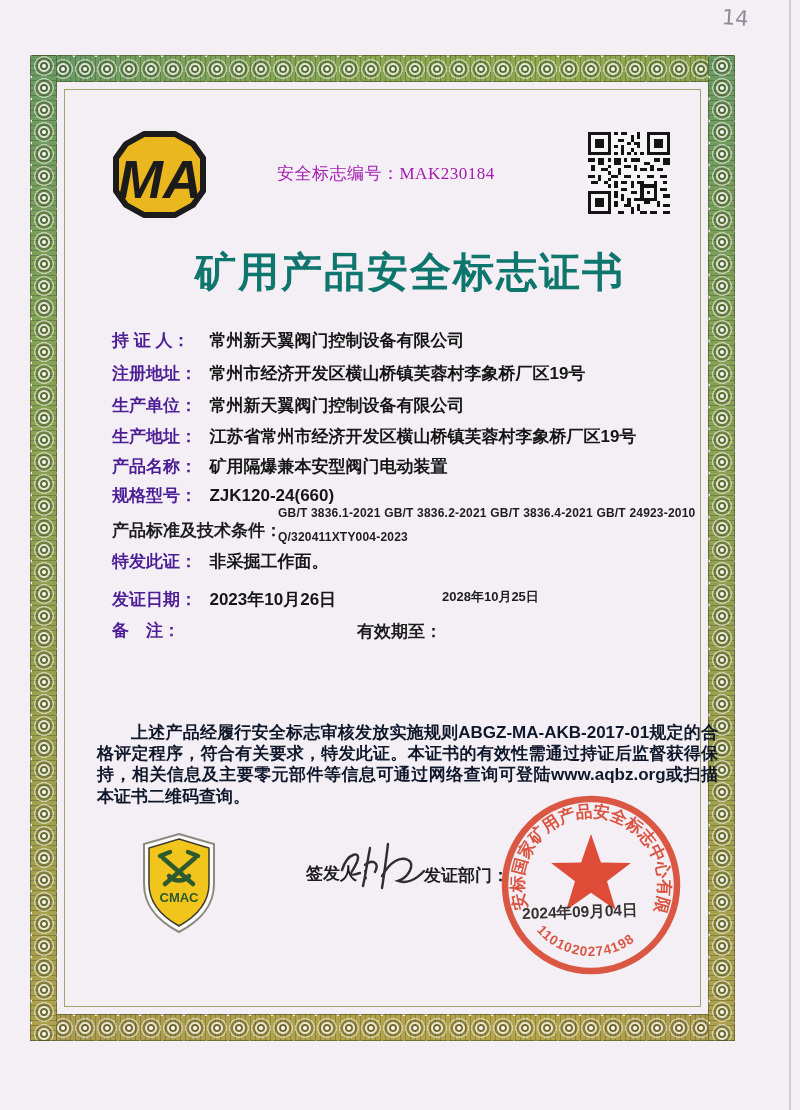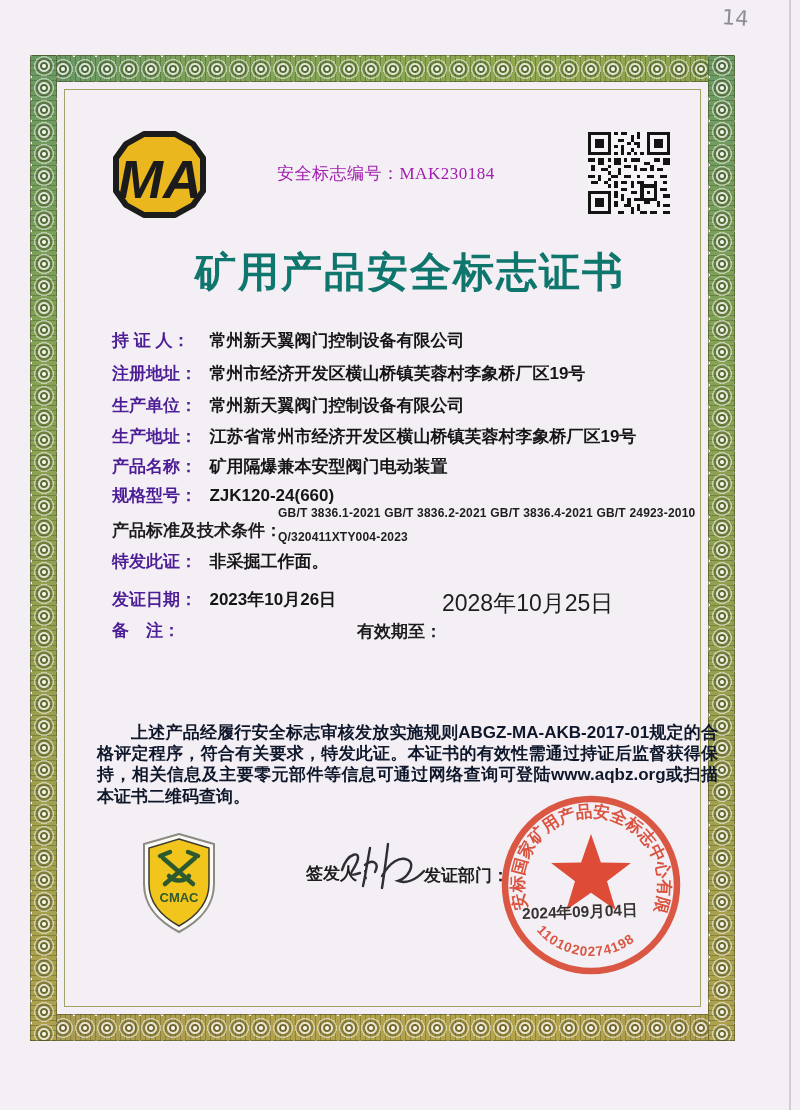--- a/index.html
+++ b/index.html
@@ -57,21 +57,21 @@
     letter-spacing:2px;color:#0f766e;}
 
   
   .row{position:absolute;left:112px;white-space:nowrap;}
   .flabel{display:inline-block;width:93px;font-size:17px;font-weight:700;color:#4c1d95;}
   .fvalue{font-size:17px;font-weight:700;color:#161616;}
   .std-label{left:112px;top:519px;font-size:17px;font-weight:700;}
   .std-value{left:278px;top:501px;width:443px;font-size:12px;font-weight:700;
     line-height:24px;white-space:normal;letter-spacing:.2px;}
   .vlabel2{position:absolute;font-size:17px;font-weight:700;}
-  .vvalue2{position:absolute;font-size:23px;font-weight:400;}
+  .vvalue2{position:absolute;font-size:13px;font-weight:700;}
 
   
   .statement{left:97px;top:722px;width:621px;font-size:17px;line-height:21.2px;
     font-weight:700;text-align:justify;text-indent:34px;color:#0f172a;}
 
   
   .cmac{left:138px;top:832px;width:82px;height:103px;}
   .sign-label{left:275px;top:862px;font-size:17px;font-weight:700;margin-left:31px;}
   .signature{left:336px;top:836px;width:94px;height:60px;}
   .dept-label{left:424px;top:864px;font-size:17px;font-weight:700;}

